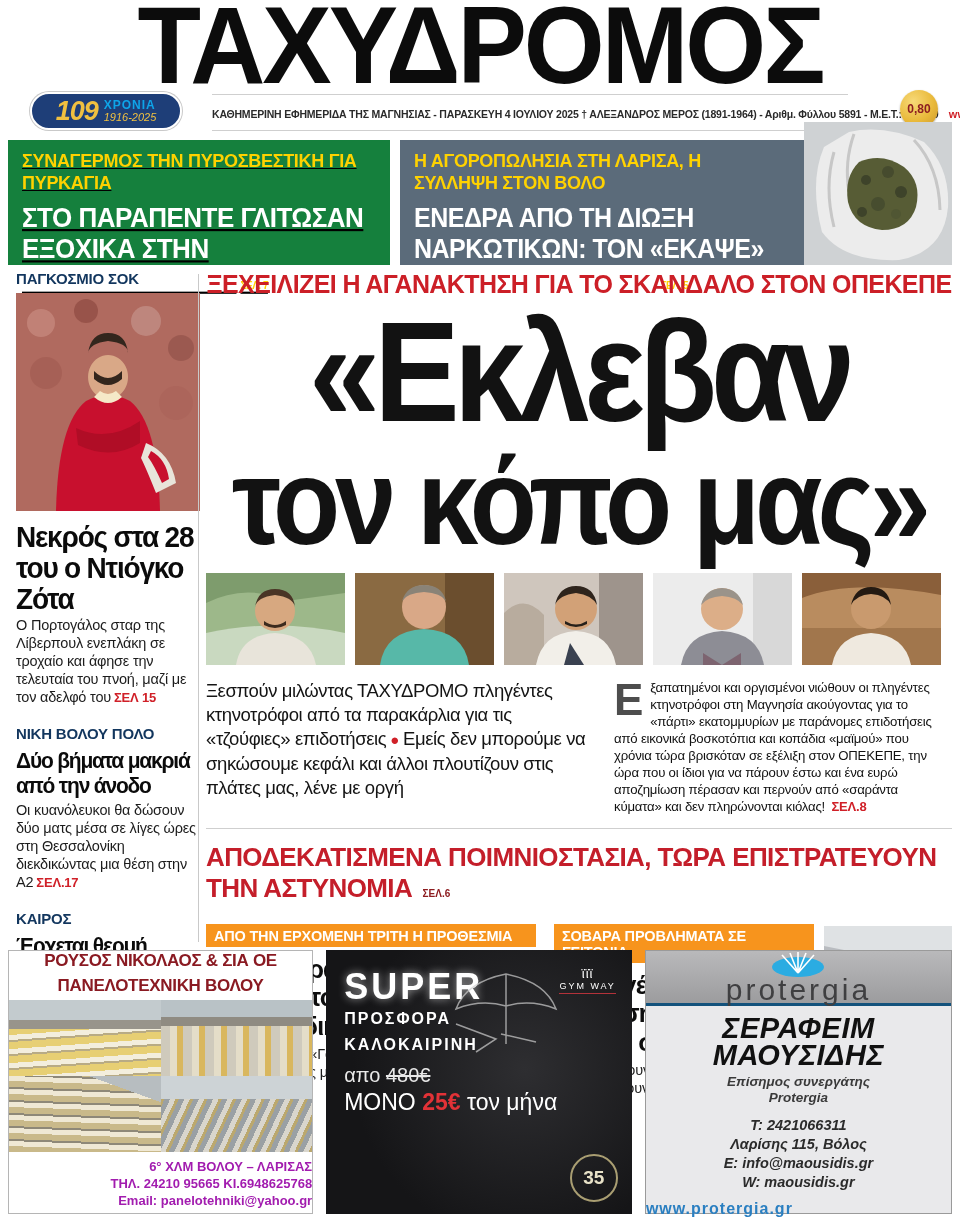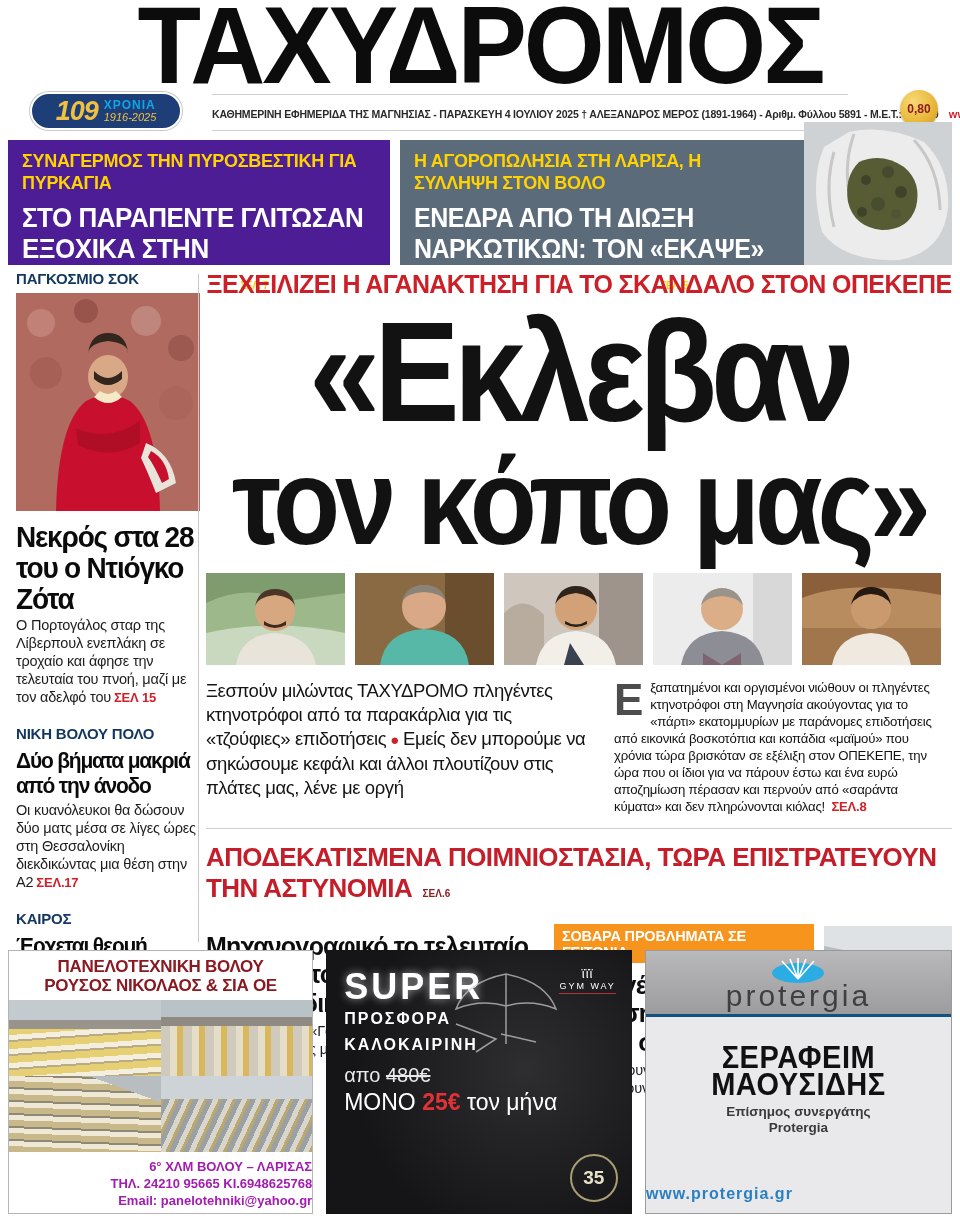--- a/index.html
+++ b/index.html
@@ -18,21 +18,21 @@
   .badge109 .lbl { color:#0ea5e9; font-size:12px; font-weight:bold; letter-spacing:1px; }
   .badge109 .rng { color:#f0c040; font-size:11px; font-style:italic; }
   .dateline-wrap { position:absolute; left:212px; right:112px; top:4px; border-top:1px solid #cfcfcf; border-bottom:1px solid #cfcfcf; padding:9px 0 8px; text-align:center; white-space:nowrap; }
   .dateline { font-size:10.5px; color:#2a2a2a; font-weight:bold; letter-spacing:-0.2px; }
   .site { font-size:11px; color:#d02028; font-weight:bold; margin-left:6px; }
   .coin { position:absolute; right:22px; top:0; width:38px; height:38px; border-radius:50%; background:radial-gradient(circle at 35% 30%, #f7d978, #e9b93a 55%, #c9952a); display:flex; align-items:center; justify-content:center; box-shadow:0 1px 2px rgba(0,0,0,.35); }
   .coin span { font-size:12px; font-weight:bold; color:#8d1d20; }
 
   
   .banner { position:absolute; top:140px; height:125px; padding:10px 14px; }
-  .banner-fire { left:8px; width:382px; background:#4c1d95; }
+  .banner-fire { left:8px; width:382px; background:#15803d;text-decoration:underline; }
   .banner-drugs { left:400px; width:552px; background:#5b6b7a; }
   .kick-y { color:#ffd200; font-size:18px; font-weight:bold; letter-spacing:-0.3px; line-height:22px; }
   .b-head { color:#fff; font-size:26px; font-weight:bold; letter-spacing:-0.5px; line-height:29px; margin-top:8px; transform:scaleY(1.08); transform-origin:top left; }
   .banner-drugs .b-head { font-size:25px; }
   .pg-y { color:#ffd200; font-size:10px; font-weight:bold; margin-left:4px; }
   .drug-photo { position:absolute; right:0; top:-18px; width:148px; height:143px; }
 
   
   .sidebar { position:absolute; top:270px; left:16px; width:184px; }
   .vdiv { position:absolute; left:198px; top:274px; width:1px; height:668px; background:#c9c9c9; }
@@ -94,21 +94,21 @@
   .gym-prog { font-size:25px; font-weight:bold; margin-top:58px; line-height:27px; }
   .gym-old { font-size:20px; margin-top:8px; color:#e8e8e8; }
   .gym-old .strike { text-decoration:line-through; }
   .gym-new { font-size:23px; margin-top:2px; }
   .gym-new .red { color:#e23237; font-weight:bold; }
   .badge35 { position:absolute; right:14px; bottom:12px; width:48px; height:48px; border:2px solid #a99e72; border-radius:50%; display:flex; align-items:center; justify-content:center; font-size:19px; font-weight:bold; color:#e8e2c8; }
 
   .ad-pro { width:312px; border:1px solid #9a9a9a; display:flex; flex-direction:column; background:#e9e9eb; }
   .pro-band { height:66px; background:linear-gradient(180deg,#b9b9bb,#9c9c9e); display:flex; flex-direction:column; align-items:center; justify-content:center; border-bottom:3px solid #13527c; }
   .pro-word { font-size:30px; color:#3f3f41; letter-spacing:3px; font-weight:normal; line-height:26px; }
-  .pro-body { flex:1; text-align:center; padding-top:28px; }
+  .pro-body { flex:1; text-align:center; padding-top:9px;font-style:italic; }
   .maou { font-size:29px; font-weight:bold; letter-spacing:0.5px; line-height:27px; color:#111; transform:scaleY(1.05); }
   .partner { font-size:13.5px; font-weight:bold; color:#3a3a3a; line-height:16px; margin-top:5px; }
   .contact { font-size:14.5px; font-weight:bold; color:#2b2b2b; line-height:19px; margin-top:10px; }
   .pro-site { font-size:16px; font-weight:bold; color:#2a7fc1; letter-spacing:1px; padding:8px 0 10px; }
 </style>
 </head>
 <body>
 
 <div class="page">
 
@@ -254,20 +254,21 @@
     </div>
 
     <div class="rule"></div>
     <div>
       <span class="subhead">ΑΠΟΔΕΚΑΤΙΣΜΕΝΑ ΠΟΙΜΝΙΟΣΤΑΣΙΑ, ΤΩΡΑ ΕΠΙΣΤΡΑΤΕΥΟΥΝ ΤΗΝ ΑΣΤΥΝΟΜΙΑ</span>
       <span class="subpg">ΣΕΛ.6</span>
     </div>
 
     <div class="stories-row">
       <div class="story-l">
+        <div class="o-kick">ΑΠΟ ΤΗΝ ΕΡΧΟΜΕΝΗ ΤΡΙΤΗ Η ΠΡΟΘΕΣΜΙΑ</div>
         <div class="st-head">Μηχανογραφικό το τελευταίο βήμα για τους υποψηφίους πανελλαδικών</div>
         <div class="st-body"><span>Πριν ξεκινήσει ο «Γολγοθάς» για ανεύρεση φοιτητικής στέγης με ενοίκιο κάτω από 300 ευρώ</span> <span class="pg-r">ΣΕΛ. 11</span></div>
       </div>
       <div class="story-r">
         <div class="txt">
           <div class="o-kick">ΣΟΒΑΡΑ ΠΡΟΒΛΗΜΑΤΑ ΣΕ ΓΕΙΤΟΝΙΑ</div>
           <div class="st-head">Καταγγέλλουν εστία μόλυνσης: Αυτοκίνητο έγινε… σπίτι</div>
           <div class="st-body"><span>Περίοικοι έχουν απευθυνθεί σε υπηρεσίες αλλά δεν έχουν καταφέρει το παραμικρό</span> <span class="pg-r">ΣΕΛ. 5</span></div>
         </div>
         <svg class="car-photo" viewBox="0 0 128 118">
@@ -280,22 +281,22 @@
           <path d="M40 77 L60 64 L76 77 L92 66 M41 91 L60 77 L76 91 L91 79" stroke="#4ab3a8" stroke-width="3" fill="none"></path>
           <circle cx="58" cy="52" r="9" fill="#2e2620"></circle>
         </svg>
       </div>
     </div>
   </div>
 
   <div class="ads-row">
 
     <div class="ad ad-panel">
+      <div class="ttl" style="padding-top:0;">ΡΟΥΣΟΣ ΝΙΚΟΛΑΟΣ &amp; ΣΙΑ ΟΕ</div>
       <div class="ttl">ΠΑΝΕΛΟΤΕΧΝΙΚΗ ΒΟΛΟΥ</div>
-      <div class="ttl" style="padding-top:0;">ΡΟΥΣΟΣ ΝΙΚΟΛΑΟΣ &amp; ΣΙΑ ΟΕ</div>
       <div class="panel-photos">
         <div class="pp pp1"></div>
         <div class="pp pp2"></div>
       </div>
       <div class="panel-photos" style="margin-top:0;">
         <div class="pp pp3"></div>
         <div class="pp pp4"></div>
       </div>
       <div class="foot">
         <div>6° ΧΛΜ ΒΟΛΟΥ – ΛΑΡΙΣΑΣ</div>
@@ -331,18 +332,24 @@
         </svg>
         <div class="pro-word">protergia</div>
       </div>
       <div class="pro-body">
         <div class="maou">ΣΕΡΑΦΕΙΜ</div>
         <div class="maou">ΜΑΟΥΣΙΔΗΣ</div>
         <div class="partner">
           <div>Επίσημος συνεργάτης</div>
           <div>Protergia</div>
         </div>
+        <div class="contact">
+          <div>Τ: 2421066311</div>
+          <div>Λαρίσης 115, Βόλος</div>
+          <div>Ε: info@maousidis.gr</div>
+          <div>W: maousidis.gr</div>
+        </div>
       </div>
       <div class="pro-site">www.protergia.gr</div>
     </div>
 
   </div>
 </div>
 
 </body></html>

